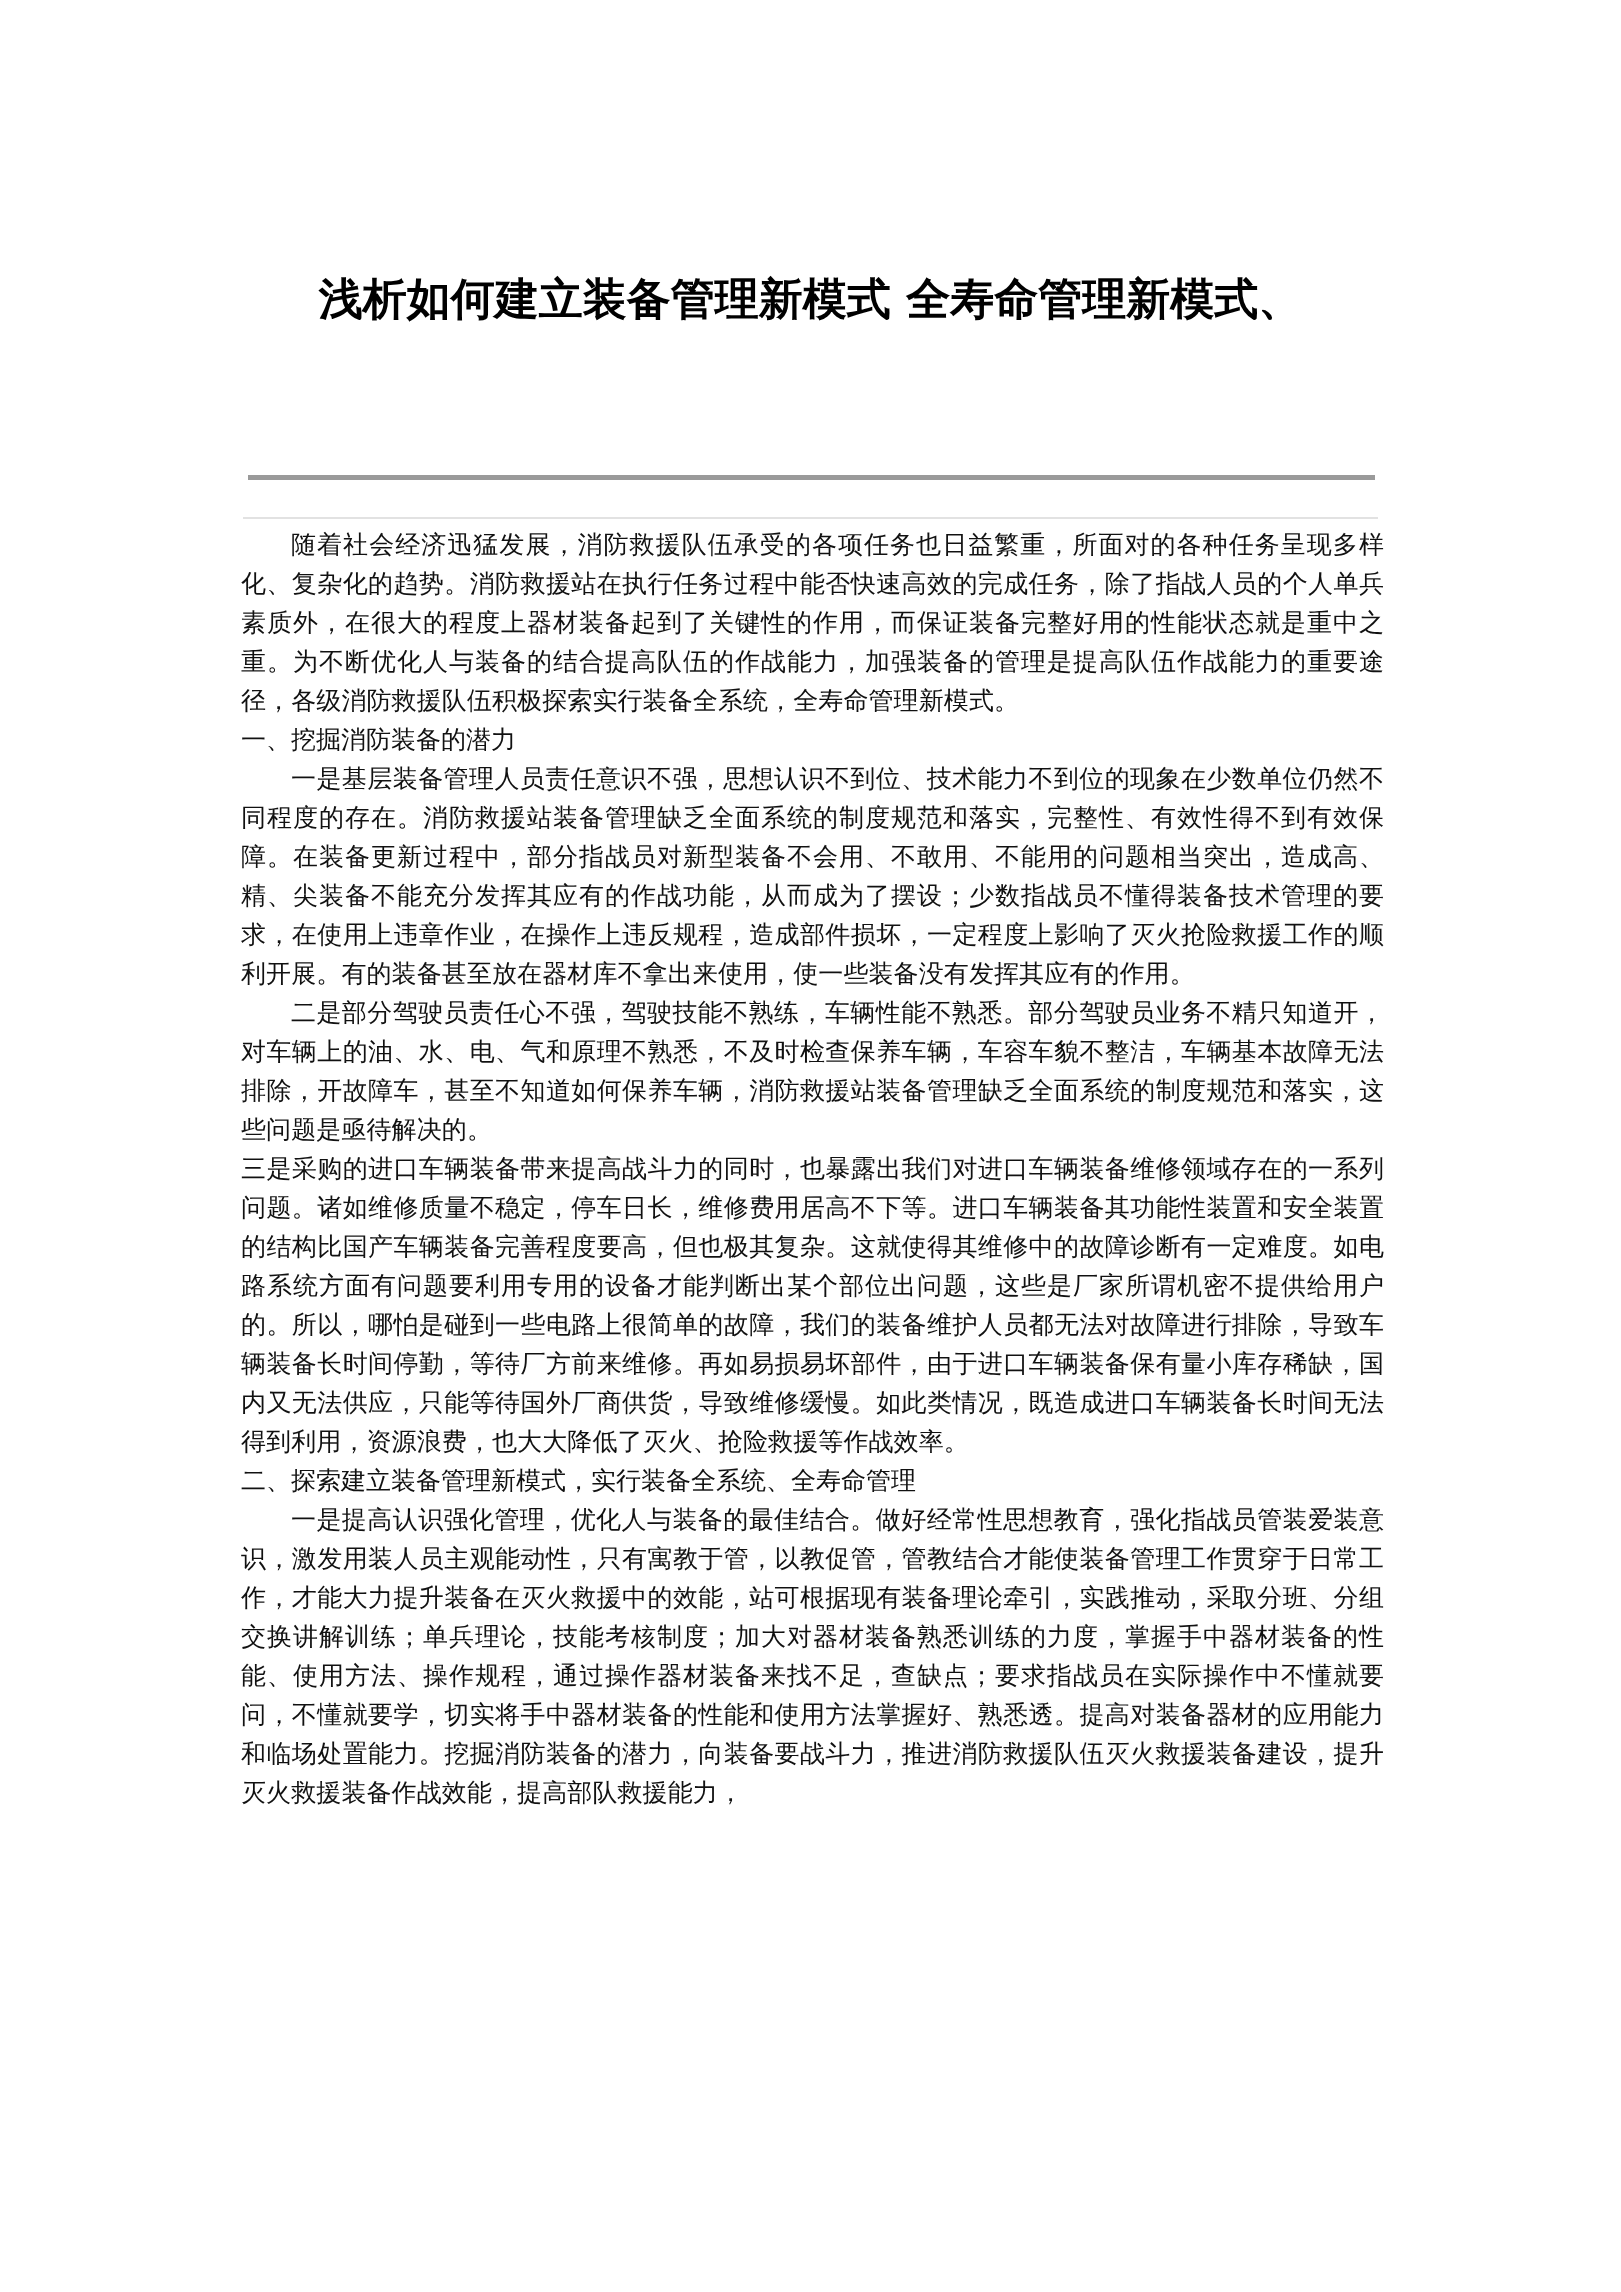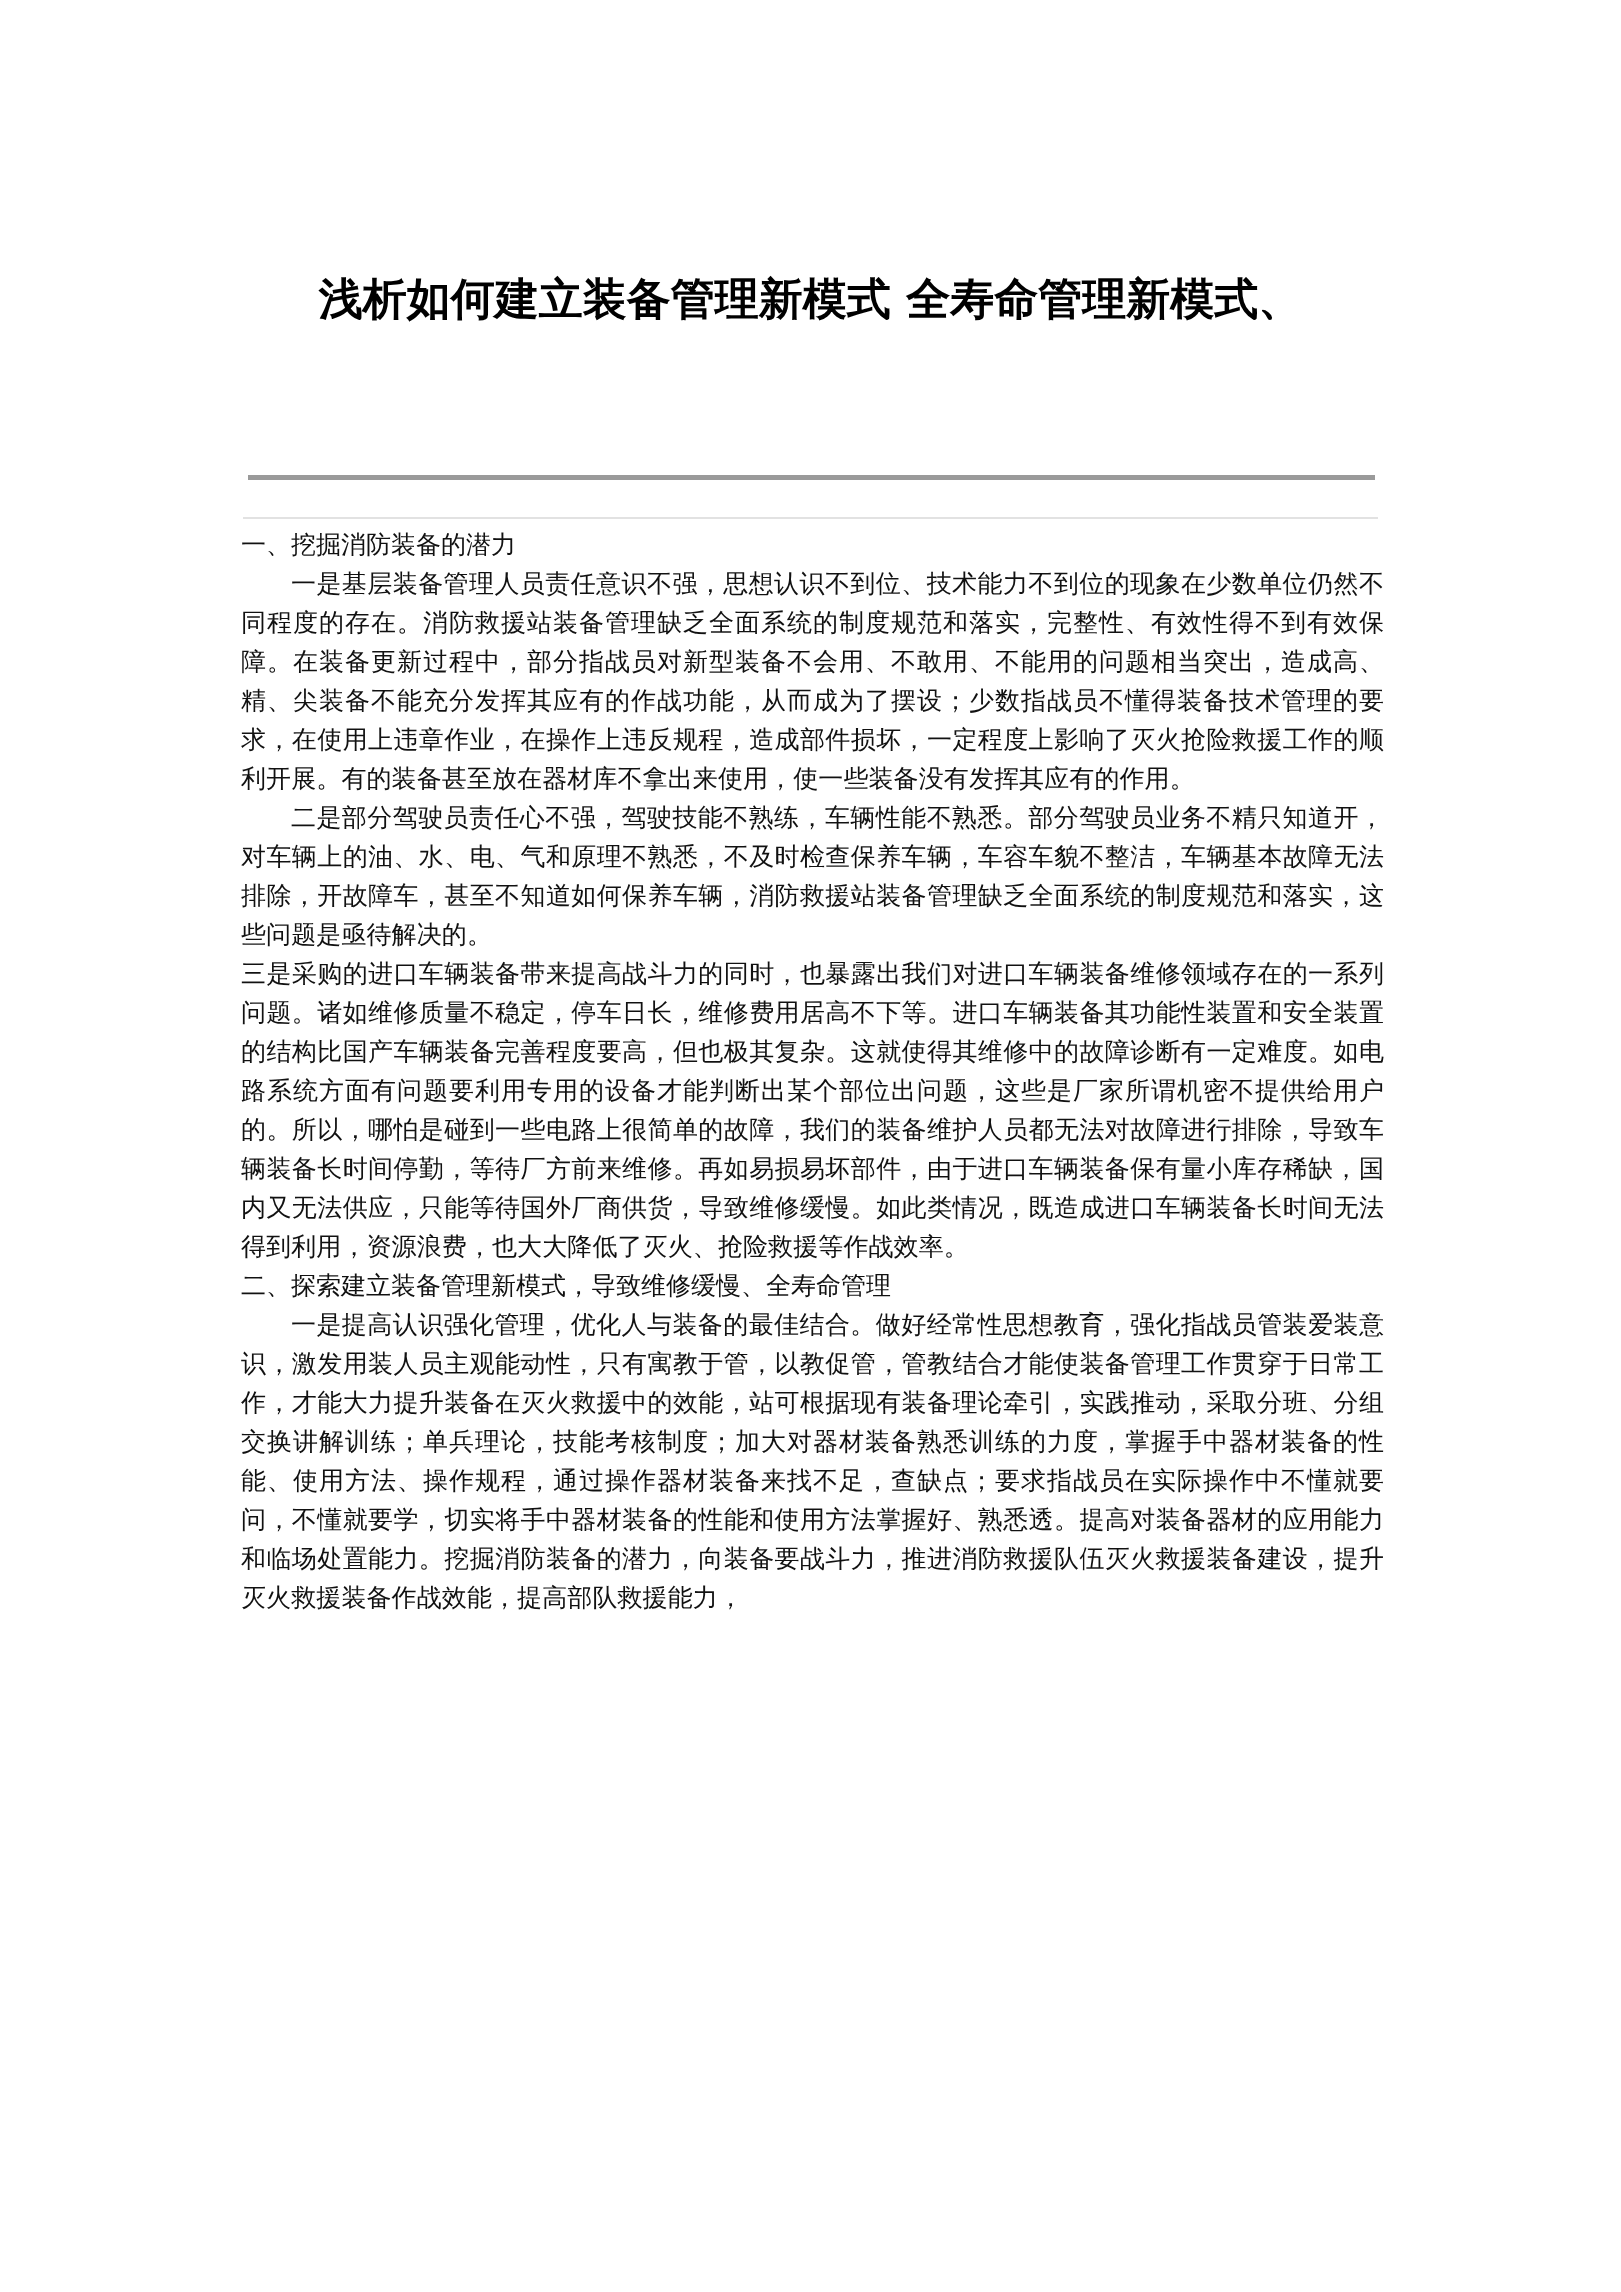--- a/index.html
+++ b/index.html
@@ -98,22 +98,23 @@
 <div class="page">
 
   <div class="title-block">
     <div class="doc-title-line">浅析如何建立装备管理新模式 全寿命管理新模式、</div>
   </div>
 
   <div class="rule-thick"></div>
   <div class="rule-thin"></div>
 
   <div class="body-block">
+    <p class="para indent">随着社会经济迅猛发展，消防救援队伍承受的各项任务也日益繁重，所面对的各种任务呈现多样化、复杂化的趋势。消防救援站在执行任务过程中能否快速高效的完成任务，除了指战人员的个人单兵素质外，在很大的程度上器材装备起到了关键性的作用，而保证装备完整好用的性能状态就是重中之重。为不断优化人与装备的结合提高队伍的作战能力，加强装备的管理是提高队伍作战能力的重要途径，各级消防救援队伍积极探索实行装备全系统，全寿命管理新模式。</p>
     <p class="heading">一、挖掘消防装备的潜力</p>
     <p class="para indent">一是基层装备管理人员责任意识不强，思想认识不到位、技术能力不到位的现象在少数单位仍然不同程度的存在。消防救援站装备管理缺乏全面系统的制度规范和落实，完整性、有效性得不到有效保障。在装备更新过程中，部分指战员对新型装备不会用、不敢用、不能用的问题相当突出，造成高、精、尖装备不能充分发挥其应有的作战功能，从而成为了摆设；少数指战员不懂得装备技术管理的要求，在使用上违章作业，在操作上违反规程，造成部件损坏，一定程度上影响了灭火抢险救援工作的顺利开展。有的装备甚至放在器材库不拿出来使用，使一些装备没有发挥其应有的作用。</p>
     <p class="para indent">二是部分驾驶员责任心不强，驾驶技能不熟练，车辆性能不熟悉。部分驾驶员业务不精只知道开，对车辆上的油、水、电、气和原理不熟悉，不及时检查保养车辆，车容车貌不整洁，车辆基本故障无法排除，开故障车，甚至不知道如何保养车辆，消防救援站装备管理缺乏全面系统的制度规范和落实，这些问题是亟待解决的。</p>
     <p class="para noindent">三是采购的进口车辆装备带来提高战斗力的同时，也暴露出我们对进口车辆装备维修领域存在的一系列问题。诸如维修质量不稳定，停车日长，维修费用居高不下等。进口车辆装备其功能性装置和安全装置的结构比国产车辆装备完善程度要高，但也极其复杂。这就使得其维修中的故障诊断有一定难度。如电路系统方面有问题要利用专用的设备才能判断出某个部位出问题，这些是厂家所谓机密不提供给用户的。所以，哪怕是碰到一些电路上很简单的故障，我们的装备维护人员都无法对故障进行排除，导致车辆装备长时间停勤，等待厂方前来维修。再如易损易坏部件，由于进口车辆装备保有量小库存稀缺，国内又无法供应，只能等待国外厂商供货，导致维修缓慢。如此类情况，既造成进口车辆装备长时间无法得到利用，资源浪费，也大大降低了灭火、抢险救援等作战效率。</p>
-    <p class="heading">二、探索建立装备管理新模式，导致维修缓慢、全寿命管理</p>
+    <p class="heading">二、探索建立装备管理新模式，实行装备全系统、全寿命管理</p>
     <p class="para indent">一是提高认识强化管理，优化人与装备的最佳结合。做好经常性思想教育，强化指战员管装爱装意识，激发用装人员主观能动性，只有寓教于管，以教促管，管教结合才能使装备管理工作贯穿于日常工作，才能大力提升装备在灭火救援中的效能，站可根据现有装备理论牵引，实践推动，采取分班、分组交换讲解训练；单兵理论，技能考核制度；加大对器材装备熟悉训练的力度，掌握手中器材装备的性能、使用方法、操作规程，通过操作器材装备来找不足，查缺点；要求指战员在实际操作中不懂就要问，不懂就要学，切实将手中器材装备的性能和使用方法掌握好、熟悉透。提高对装备器材的应用能力和临场处置能力。挖掘消防装备的潜力，向装备要战斗力，推进消防救援队伍灭火救援装备建设，提升灭火救援装备作战效能，提高部队救援能力，</p>
   </div>
 
 </div>
 
 
 </body></html>

